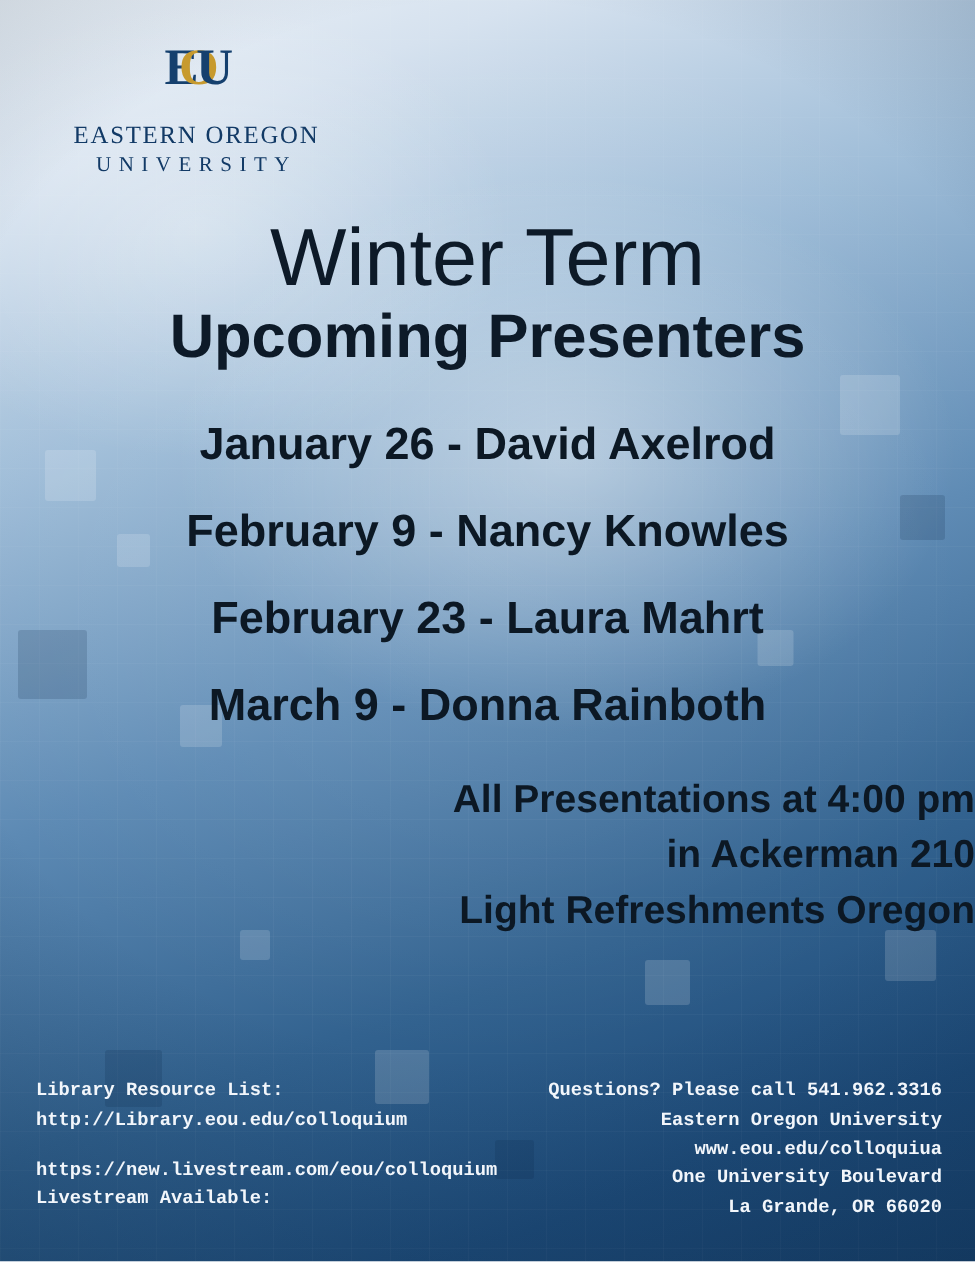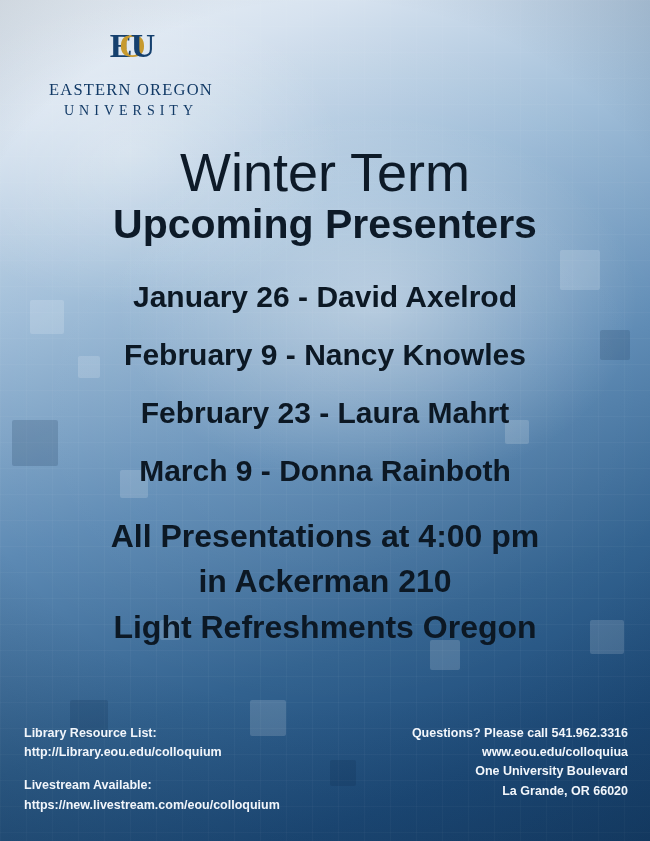--- a/index.html
+++ b/index.html
@@ -141,37 +141,39 @@
     margin: 0 0 28px 0;
   }
 
   
   .details {
     margin-top: 16px;
     text-align: center;
     color: #0c1824;
   }
   .details div {
-    font-size: 32px;
+    font-size: 26px;
     font-weight: bold;
     line-height: 1.42;
+    text-align: right;
   }
 
   
   .footer {
     position: absolute;
     left: 0;
     right: 0;
     bottom: 26px;
     display: flex;
     justify-content: space-between;
     align-items: flex-start;
     padding: 0 22px 0 24px;
     color: #f2f6fb;
     z-index: 4;
+    font-family: Liberation Mono, monospace;
   }
   .foot-left { text-align: left; }
   .foot-right { text-align: right; }
   .foot-line {
     font-size: 12.5px;
     font-weight: bold;
     line-height: 1.55;
     white-space: nowrap;
   }
   .foot-gap { height: 14px; }
@@ -226,23 +228,24 @@
       <div>Light Refreshments Oregon</div>
     </div>
 
   </div>
 
   <div class="footer">
     <div class="foot-left">
       <div class="foot-line">Library Resource List:</div>
       <div class="foot-line">http://Library.eou.edu/colloquium</div>
       <div class="foot-gap"></div>
+      <div class="foot-line">https://new.livestream.com/eou/colloquium</div>
       <div class="foot-line">Livestream Available:</div>
-      <div class="foot-line">https://new.livestream.com/eou/colloquium</div>
     </div>
     <div class="foot-right">
       <div class="foot-line">Questions? Please call 541.962.3316</div>
+      <div class="foot-line">Eastern Oregon University</div>
       <div class="foot-line">www.eou.edu/colloquiua</div>
       <div class="foot-line">One University Boulevard</div>
       <div class="foot-line">La Grande, OR 66020</div>
     </div>
   </div>
 </div>
 
 </body></html>

